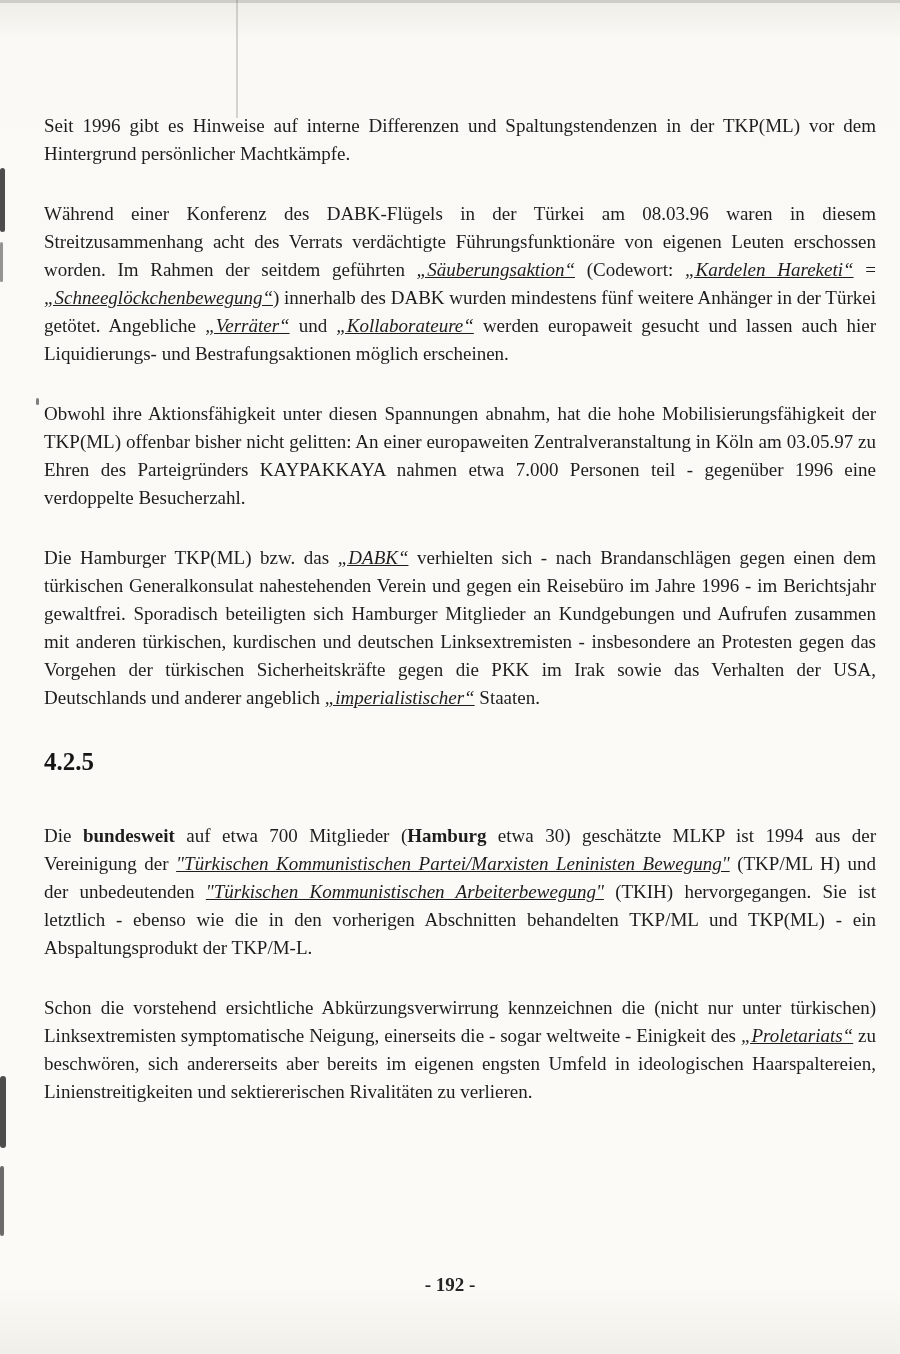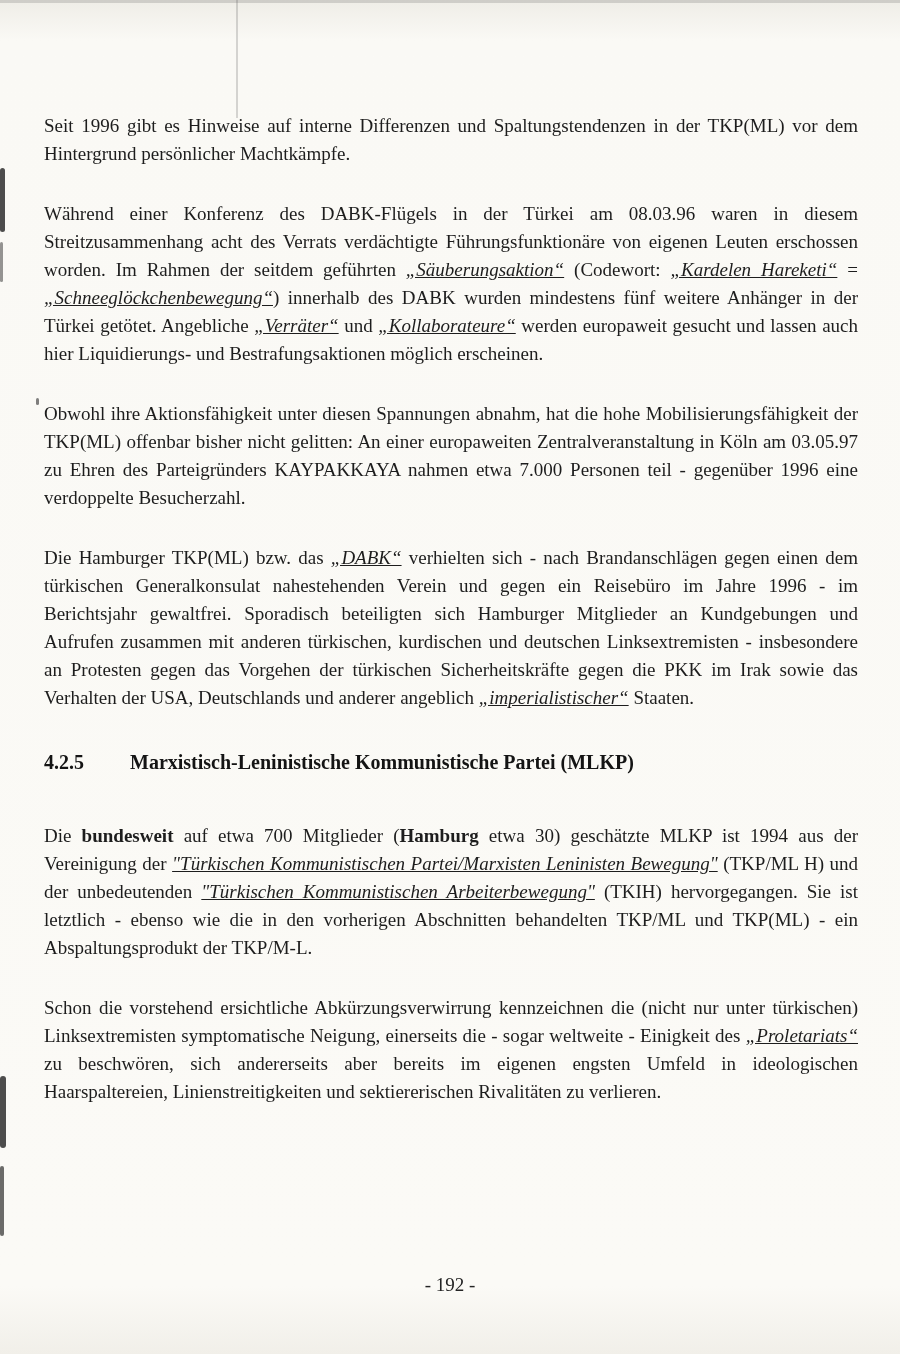--- a/index.html
+++ b/index.html
@@ -12,50 +12,51 @@
     background: #f5f3ee;
     font-family: "Liberation Serif", serif;
   }
   .page {
     position: absolute;
     inset: 0;
     background: linear-gradient(180deg, #efede7 0%, #faf9f5 3%, #fbfaf6 95%, #f1efe9 100%);
   }
   .content {
     position: relative;
-    padding: 112px 42px 0 44px;
+    padding: 112px 24px 0 44px;
     color: #1d1d1d;
     font-size: 19px;
     line-height: 28px;
   }
   p.para {
     margin: 0 0 32px 0;
     text-align: justify;
     text-justify: inter-word;
   }
   .it { font-style: italic; text-decoration: underline; }
   .bd { font-weight: bold; margin-top: 17px; }
   .heading {
     display: flex;
     align-items: baseline;
     margin: 36px 0 46px 0;
     font-weight: bold;
-    font-size: 20px;
+    font-size: 25px;
     color: #141414;
   }
   .h-num { width: 86px; flex: 0 0 86px; }
   .h-title { flex: 1; }
   .page-number {
     position: absolute;
     left: 0;
     right: 0;
     top: 1274px;
     text-align: center;
     font-size: 19px;
     color: #242424;
+    font-weight: bold;
   }
   
   .crease {
     position: absolute;
     left: 236px;
     top: 0;
     width: 2px;
     height: 118px;
     background: rgba(100, 100, 100, 0.25);
   }
@@ -100,20 +101,19 @@
   <div class="smudge smudge-4"></div>
   <div class="dot-artifact"></div>
 
   <div class="content" id="doc-body" style="color: rgb(29, 29, 29);">
       <p class="para"><span>Seit 1996 gibt es Hinweise auf interne Differenzen und Spaltungstendenzen in der TKP(ML) vor dem Hintergrund persönlicher Machtkämpfe.</span></p>
       <p class="para"><span>Während einer Konferenz des DABK-Flügels in der Türkei am 08.03.96 waren in diesem Streitzusammenhang acht des Verrats verdächtigte Führungsfunktionäre von eigenen Leuten erschossen worden. Im Rahmen der seitdem geführten </span><span class="it">„Säuberungsaktion“</span><span> (Codewort: </span><span class="it">„Kardelen Hareketi“</span><span> = </span><span class="it">„Schneeglöckchenbewegung“</span><span>) innerhalb des DABK wurden mindestens fünf weitere Anhänger in der Türkei getötet. Angebliche </span><span class="it">„Verräter“</span><span> und </span><span class="it">„Kollaborateure“</span><span> werden europaweit gesucht und lassen auch hier Liquidierungs- und Bestrafungsaktionen möglich erscheinen.</span></p>
       <p class="para"><span>Obwohl ihre Aktionsfähigkeit unter diesen Spannungen abnahm, hat die hohe Mobilisierungsfähigkeit der TKP(ML) offenbar bisher nicht gelitten: An einer europaweiten Zentralveranstaltung in Köln am 03.05.97 zu Ehren des Parteigründers KAYPAKKAYA nahmen etwa 7.000 Personen teil - gegenüber 1996 eine verdoppelte Besucherzahl.</span></p>
       <p class="para"><span>Die Hamburger TKP(ML) bzw. das </span><span class="it">„DABK“</span><span> verhielten sich - nach Brandanschlägen gegen einen dem türkischen Generalkonsulat nahestehenden Verein und gegen ein Reisebüro im Jahre 1996 - im Berichtsjahr gewaltfrei. Sporadisch beteiligten sich Hamburger Mitglieder an Kundgebungen und Aufrufen zusammen mit anderen türkischen, kurdischen und deutschen Linksextremisten - insbesondere an Protesten gegen das Vorgehen der türkischen Sicherheitskräfte gegen die PKK im Irak sowie das Verhalten der USA, Deutschlands und anderer angeblich </span><span class="it">„imperialistischer“</span><span> Staaten.</span></p>
       <div class="heading">
         <span class="h-num">4.2.5</span>
-        <span class="h-title">Marxistisch-Leninistische Kommunistische Partei (MLKP)</span>
       </div>
       <p class="para"><span>Die </span><span class="bd">bundesweit</span><span> auf etwa 700 Mitglieder (</span><span class="bd">Hamburg</span><span> etwa 30) geschätzte MLKP ist 1994 aus der Vereinigung der </span><span class="it">"Türkischen Kommunistischen Partei/Marxisten Leninisten Bewegung"</span><span> (TKP/ML H) und der unbedeutenden </span><span class="it">"Türkischen Kommunistischen Arbeiterbewegung"</span><span> (TKIH) hervorgegangen. Sie ist letztlich - ebenso wie die in den vorherigen Abschnitten behandelten TKP/ML und TKP(ML) - ein Abspaltungsprodukt der TKP/M-L.</span></p>
       <p class="para"><span>Schon die vorstehend ersichtliche Abkürzungsverwirrung kennzeichnen die (nicht nur unter türkischen) Linksextremisten symptomatische Neigung, einerseits die - sogar weltweite - Einigkeit des </span><span class="it">„Proletariats“</span><span> zu beschwören, sich andererseits aber bereits im eigenen engsten Umfeld in ideologischen Haarspaltereien, Linienstreitigkeiten und sektiererischen Rivalitäten zu verlieren.</span></p>
     </div>
 
   <div class="page-number">- 192 -</div>
 </div>
 
 </body></html>

